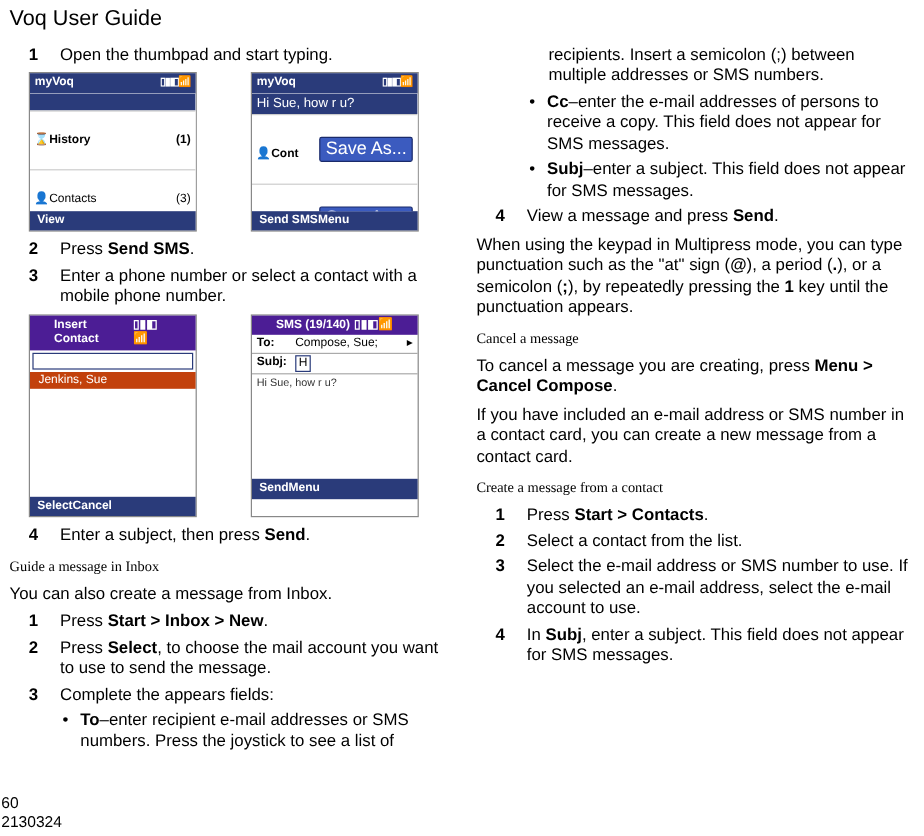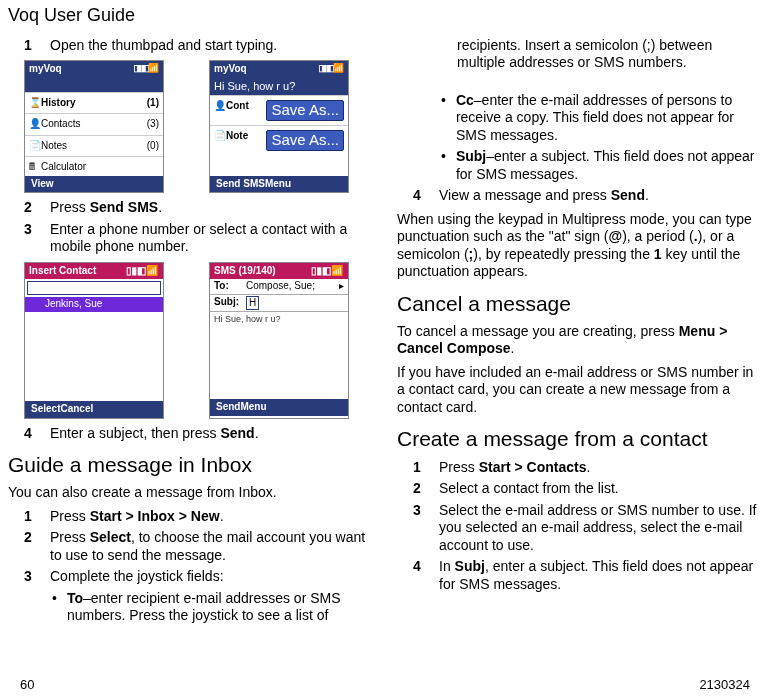--- a/index.html
+++ b/index.html
@@ -14,24 +14,25 @@
     line-height: 1.25;
   }
   .header {
     font-size: 18px;
     padding: 4px 8px 2px 8px;
   }
   .footer {
     position: absolute;
     bottom: 4px;
     width: 100%;
-    padding: 0 20px;
+    padding: 0 1px;
     font-size: 13px;
     display: flex;
     justify-content: space-between;
+    flex-direction: column;
   }
   .cols {
     display: flex;
     padding: 8px 8px 0 8px;
     gap: 24px;
     height: 650px;
   }
   .col {
     width: 50%;
   }
@@ -41,23 +42,24 @@
     margin-left: 16px;
     margin-bottom: 4px;
   }
   .num {
     font-weight: bold;
     width: 14px;
     flex-shrink:0;
   }
   .bold { font-weight: bold; }
   .h2 {
-    font-size: 21px;
+    font-size: 12px;
     margin: 10px 0 6px 0;
     font-weight: normal;
+    font-family: Liberation Serif, serif;
   }
   .para {
     margin: 6px 0;
   }
   .bullet {
     display:flex;
     gap:10px;
     margin-left: 44px;
     margin-bottom:4px;
   }
@@ -91,35 +93,36 @@
     justify-content:flex-start;
     padding:2px 6px;
     font-weight:bold;
   }
   
   .mv-sel {
     background:#2a3b7a; color:#fff; height:14px;
   }
   .mv-row {
     display:flex; justify-content:space-between;
-    padding:4px 4px;
+    padding:18px 4px;
     border-top:1px solid #ccc;
+    align-items:flex-end;
   }
   .mv-row .ico { width:12px; display:inline-block; }
   .compose-hdr { display:flex; gap:4px; padding:1px 4px; border-bottom:1px solid #aaa;}
   .compose-hdr .lbl { font-weight:bold; width:28px;}
   .compose-body { padding:2px 4px; color:#333; font-size:9px;}
   .btn-like {
     background:#3b5bbf; color:#fff; border:1px solid #1a2a6a;
     padding:0px 4px; font-size:15px; display:inline-block; border-radius:2px;
   }
-  .insert-title {background:#be185d;color:#fff;padding:2px 4px;font-weight:bold; display:flex; justify-content:space-between;}
+  .insert-title {background:#4c1d95;color:#fff;padding:2px 20px;font-weight:bold; display:flex; justify-content:space-between;}
   .insert-body{height:120px;}
   .insert-input{border:1px solid #2a3b7a;margin:2px;height:14px;}
-  .insert-row-sel{background:#6d28d9;color:#fff;padding:1px 20px;}
+  .insert-row-sel{background:#c2410c;color:#fff;padding:1px 7px;}
 </style>
 </head>
 <body>
 
 <div class="header">Voq User Guide</div>
 
 <div class="cols">
 
   <div class="col">
     <div class="step">
@@ -247,30 +250,30 @@
     <div class="step">
       <span class="num">1</span>
       <span><span>Press </span><span class="bold">Start &gt; Inbox &gt; New</span><span>.</span></span>
     </div>
     <div class="step">
       <span class="num">2</span>
       <span><span>Press </span><span class="bold">Select</span><span>, to choose the mail account you want to use to send the message.</span></span>
     </div>
     <div class="step">
       <span class="num">3</span>
-      <span>Complete the joystick fields:</span>
+      <span>Complete the appears fields:</span>
     </div>
     <div class="bullet">
       <span class="dot">•</span>
       <span><span class="bold">To</span><span>–enter recipient e-mail addresses or SMS numbers. Press the joystick to see a list of</span></span>
     </div>
   </div>
 
   <div class="col">
-    <div style="margin-left:60px;margin-bottom:20px;">recipients. Insert a semicolon (;) between multiple addresses or SMS numbers.</div>
+    <div style="margin-left:60px;margin-bottom:4px;">recipients. Insert a semicolon (;) between multiple addresses or SMS numbers.</div>
     <div class="bullet">
       <span class="dot">•</span>
       <span><span class="bold">Cc</span><span>–enter the e-mail addresses of persons to receive a copy. This field does not appear for SMS messages.</span></span>
     </div>
     <div class="bullet">
       <span class="dot">•</span>
       <span><span class="bold">Subj</span><span>–enter a subject. This field does not appear for SMS messages.</span></span>
     </div>
     <div class="step">
       <span class="num">4</span>

